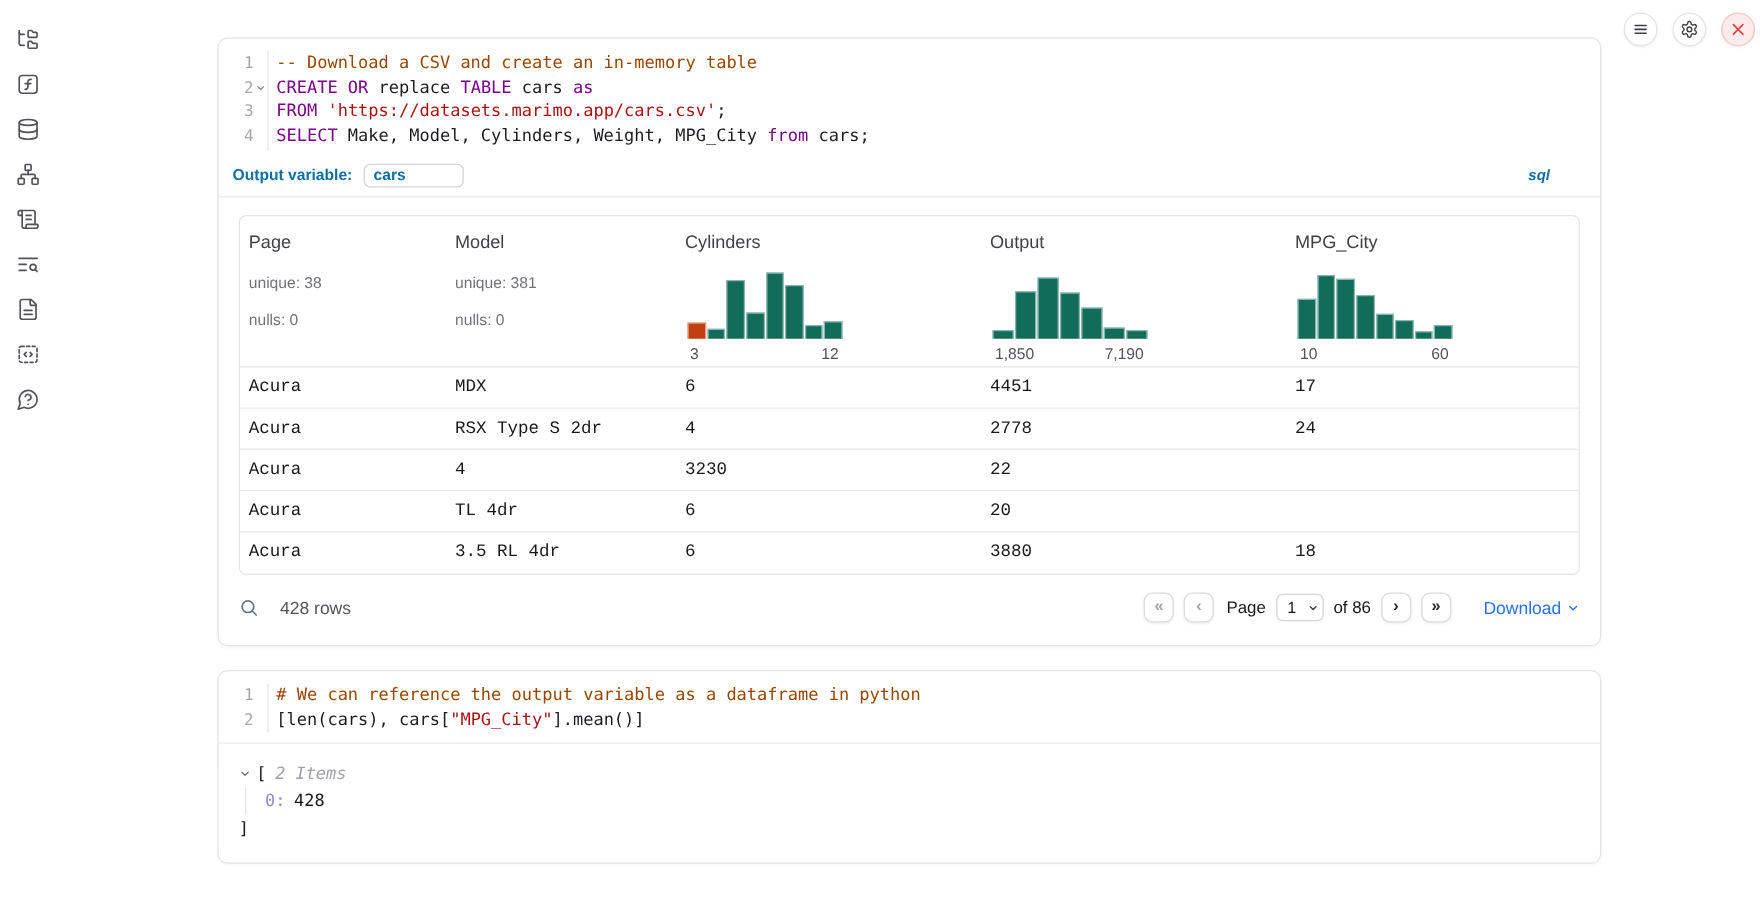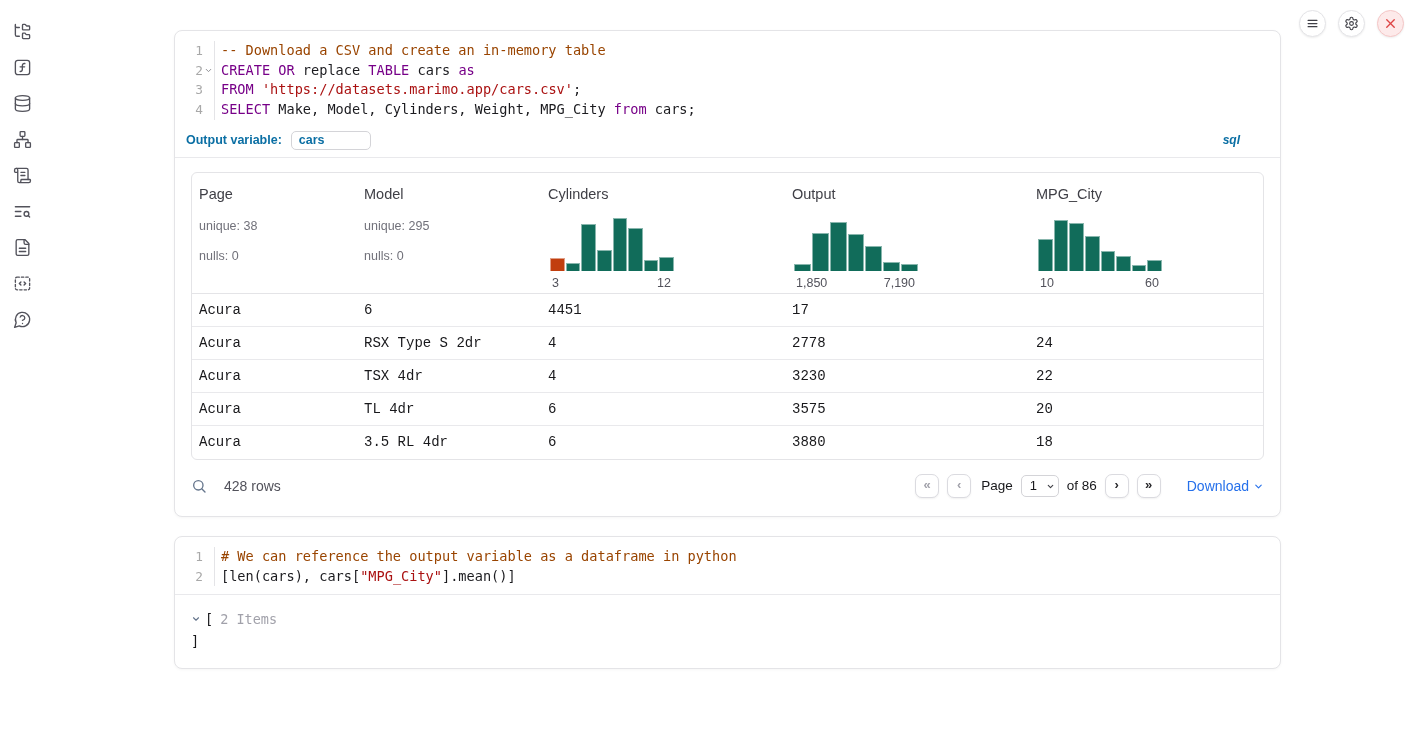--- a/index.html
+++ b/index.html
@@ -85,21 +85,21 @@
   .download { margin-left:18px; display:flex; align-items:center; gap:4px; color:#2570EB;
     font-size:14px; cursor:pointer; background:none; border:none; }
   .download svg { width:11px; height:11px; margin-top:2px; }
 
   
   .tree { padding:13px 16px 16px; font-family:"DejaVu Sans Mono", monospace;
     font-size:13.5px; color:#18181B; line-height:22px; }
   .tree-head { display:flex; align-items:center; }
   .tree-head .chev { width:12px; color:#64748B; margin-right:2px; cursor:pointer; display:flex; }
   .tree-head .chev svg { width:10px; height:10px; }
-  .items-label { color:#A1A1AA; margin-left:7px; }
+  .items-label { color:#A1A1AA; font-style:italic; margin-left:7px; }
   .tree-entries { margin-left:5px; border-left:1px solid #E4E4E7; padding-left:15px; }
   .tree-key { color:#8B8BD6; }
   .tree-val { margin-left:7px; }
 </style>
 </head>
 <body>
 
 <nav class="sidebar">
   <button class="side-btn">
       <svg viewBox="0 0 24 24" fill="none" stroke="currentColor" stroke-width="1.7" stroke-linecap="round" stroke-linejoin="round">
@@ -233,21 +233,21 @@
         <div class="hcol">
           <div class="hname">Page</div>
           <div class="hstats">
             <div class="hstat">unique: 38</div>
             <div class="hstat">nulls: 0</div>
           </div>
         </div>
         <div class="hcol">
           <div class="hname">Model</div>
           <div class="hstats">
-            <div class="hstat">unique: 295</div>
+            <div class="hstat">unique: 381</div>
             <div class="hstat">nulls: 0</div>
           </div>
         </div>
         <div class="hcol">
           <div class="hname">Cylinders</div>
           <div class="hist">
             <div class="bar" style="height: 13px; background: rgb(193, 62, 14);"></div>
             <div class="bar" style="height: 8px; background: rgb(17, 108, 90);"></div>
             <div class="bar" style="height: 47px; background: rgb(17, 108, 90);"></div>
             <div class="bar" style="height: 21px; background: rgb(17, 108, 90);"></div>
@@ -291,43 +291,42 @@
           </div>
           <div class="hist-labels">
             <div>10</div>
             <div>60</div>
           </div>
         </div>
       </div>
     <div id="tbody">
         <div class="trow">
           <div class="tcell">Acura</div>
+          <div class="tcell">MDX</div>
           <div class="tcell">6</div>
           <div class="tcell">4451</div>
           <div class="tcell">17</div>
         </div>
         <div class="trow">
           <div class="tcell">Acura</div>
           <div class="tcell">RSX Type S 2dr</div>
           <div class="tcell">4</div>
           <div class="tcell">2778</div>
           <div class="tcell">24</div>
         </div>
         <div class="trow">
           <div class="tcell">Acura</div>
-          <div class="tcell">TSX 4dr</div>
           <div class="tcell">4</div>
           <div class="tcell">3230</div>
           <div class="tcell">22</div>
         </div>
         <div class="trow">
           <div class="tcell">Acura</div>
           <div class="tcell">TL 4dr</div>
           <div class="tcell">6</div>
-          <div class="tcell">3575</div>
           <div class="tcell">20</div>
         </div>
         <div class="trow">
           <div class="tcell">Acura</div>
           <div class="tcell">3.5 RL 4dr</div>
           <div class="tcell">6</div>
           <div class="tcell">3880</div>
           <div class="tcell">18</div>
         </div>
       </div>
@@ -381,16 +380,17 @@
     <div class="tree-head">
       <span class="chev">
           <svg viewBox="0 0 24 24" fill="none" stroke="currentColor" stroke-width="2.6" stroke-linecap="round" stroke-linejoin="round">
             <path d="m6 9 6 6 6-6"></path>
           </svg>
         </span>
       <span>[</span>
       <span class="items-label">2 Items</span>
     </div>
     <div class="tree-entries" id="tree-entries">
+        <div><span class="tree-key">0:</span><span class="tree-val">428</span></div>
       </div>
     <div>]</div>
   </div>
 </section>
 
 </body></html>

